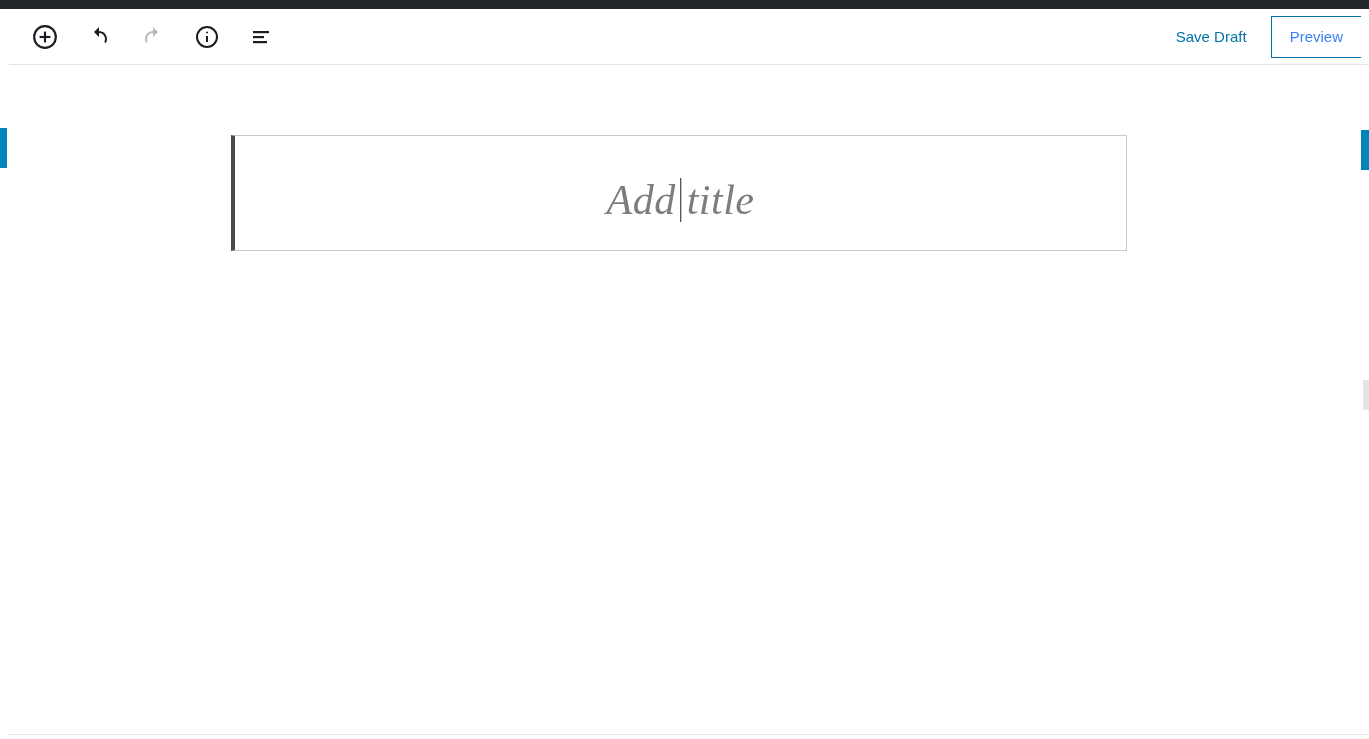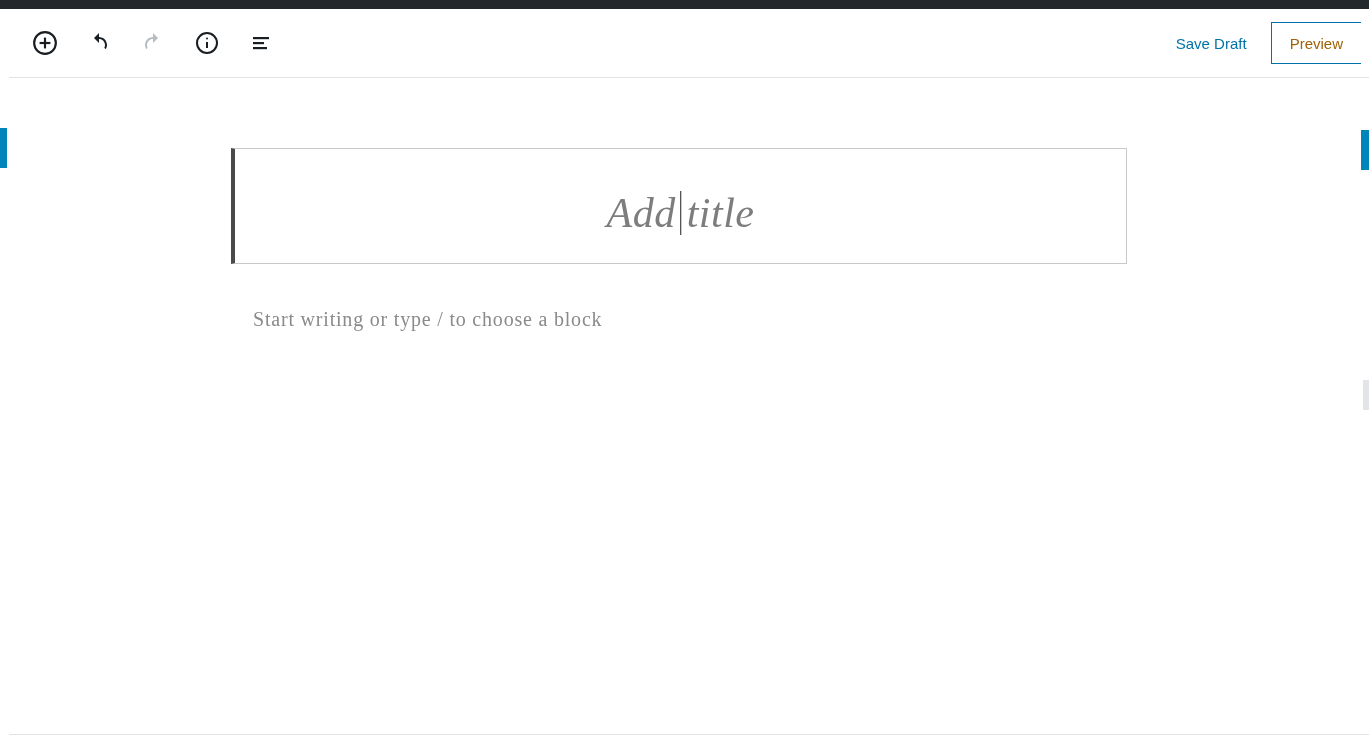--- a/index.html
+++ b/index.html
@@ -46,21 +46,21 @@
       left: 9px;
       right: 0;
       top: 9px;
       bottom: 4px;
       background: #fff;
       display: flex;
       flex-direction: column;
     }
 
     .toolbar {
-      height: 69px;
+      height: 56px;
       border-bottom: 1px solid #e2e4e7;
       display: flex;
       align-items: center;
       justify-content: space-between;
       padding: 0 8px 0 18px;
       background: #fff;
       gap: 34px;
     }
     .toolbar-left { display: flex; align-items: center; gap: 18px; }
     .icon-btn {
@@ -72,21 +72,21 @@
     .icon-btn svg { width: 24px; height: 24px; display: block; }
     .icon-btn.disabled { color: #b5bcc2; cursor: default; }
     .icon-btn.add svg { width: 26px; height: 26px; }
 
     .toolbar-right { display: flex; align-items: center; gap: 20px; }
     .link-btn {
       background: none; border: none; color: #0073aa;
       font-size: 15px; cursor: pointer; padding: 8px 4px;
     }
     .preview-btn {
-      border: 1px solid #0073aa; background: #fff; color: #a16207;
+      border: 1px solid #0073aa; background: #fff; color: #3b82f6;
       font-size: 15px; padding: 8px 18px; cursor: pointer;
       border-right: none;
       height: 42px;
     }
 
     .canvas-wrap {
       flex: 1;
       position: relative;
       overflow: hidden;
       border-bottom: 1px solid #e2e4e7;
@@ -221,20 +221,19 @@
     <div class="canvas-scroll">
       <div class="content-zone">
 
         <div class="title-wrap">
           <div class="title-inner">
             <span class="title-placeholder">Add title</span>
             <span class="cursor-line"></span>
           </div>
         </div>
 
-        <div class="body-placeholder">Start writing or type / to choose a block</div>
 
       </div>
       <div class="spacer-fill"></div>
     </div>
   </div>
 
 </div>
 
 </body></html>

